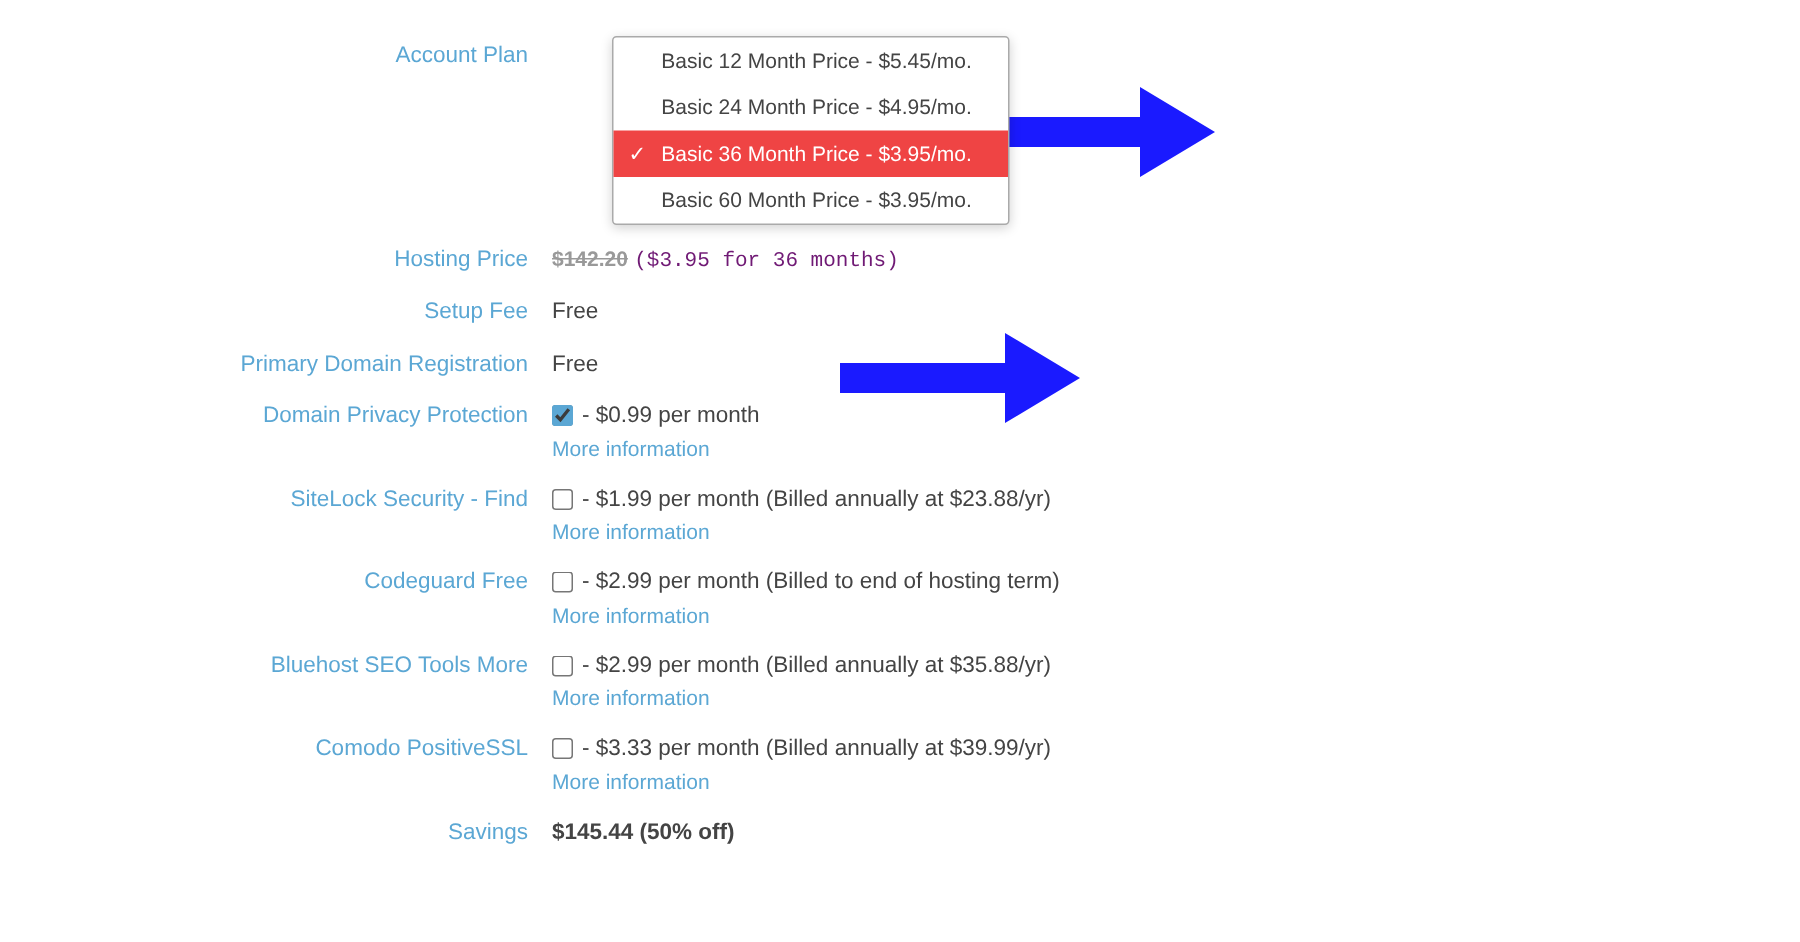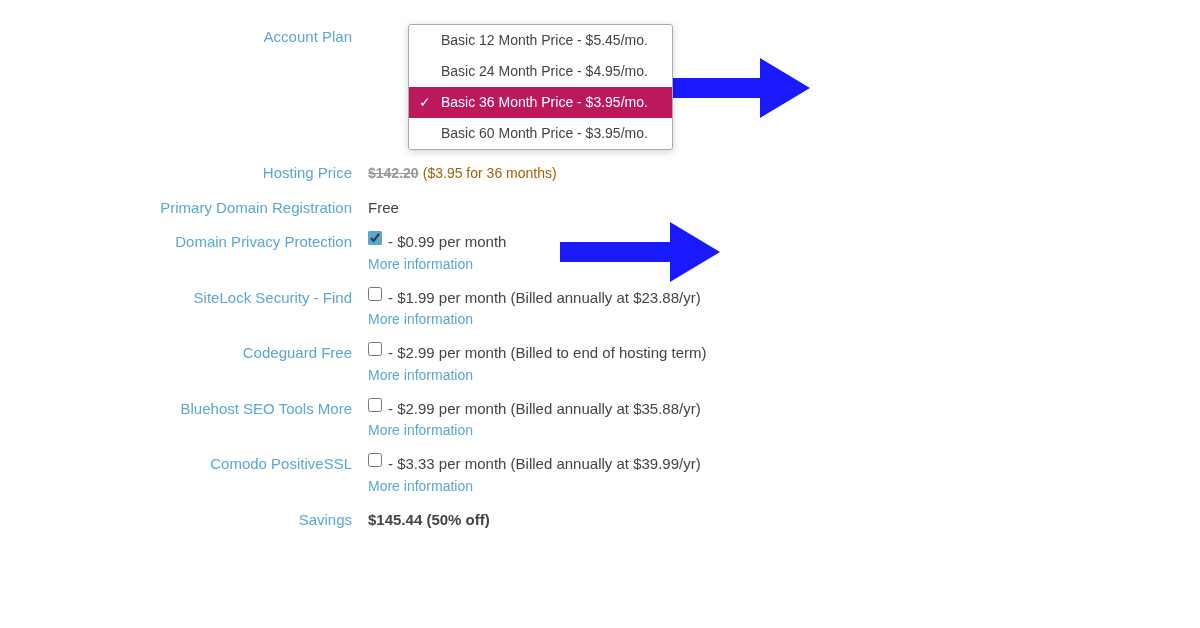--- a/index.html
+++ b/index.html
@@ -59,21 +59,21 @@
     .more-info-link {
       display: block;
       color: #5ba7d4;
       font-size: 14px;
       text-decoration: none;
       cursor: pointer;
     }
 
     .checkbox-row {
       display: flex;
-      align-items: flex-start;
+      align-items: center;
       gap: 6px;
       font-size: 15px;
       color: #444;
     }
 
     .checkbox-row input[type="checkbox"] {
       width: 14px;
       height: 14px;
       accent-color: #5ba7d4;
     }
@@ -106,21 +106,21 @@
     }
 
     .custom-dropdown .dropdown-item {
       padding: 5px 10px;
       cursor: pointer;
       color: #444;
       white-space: nowrap;
     }
 
     .custom-dropdown .dropdown-item.selected {
-      background: #be185d;
+      background: #ef4444;
       color: #fff;
     }
 
     .checkmark {
       display: inline-block;
       width: 14px;
       margin-right: 4px;
       color: #fff;
     }
 
@@ -195,24 +195,28 @@
               <span>Basic 60 Month Price - $3.95/mo.</span>
             </div>
           </div>
         </td>
       </tr>
 
       <tr>
         <td class="label-cell">Hosting Price</td>
         <td class="value-cell">
           <span class="hosting-price-text">$142.20</span>
-          <span style="color:#a16207; font-size:14px;">($3.95 for 36 months)</span>
-        </td>
-      </tr>
-
+          <span style="color:#701a75; font-size:14px;font-family:Liberation Mono, monospace;">($3.95 for 36 months)</span>
+        </td>
+      </tr>
+
+      <tr>
+        <td class="label-cell">Setup Fee</td>
+        <td class="value-cell free-text">Free</td>
+      </tr>
 
       <tr>
         <td class="label-cell">Primary Domain Registration</td>
         <td class="value-cell free-text">Free</td>
       </tr>
 
       <tr>
         <td class="label-cell">Domain Privacy Protection</td>
         <td class="value-cell">
           <div class="checkbox-row">

